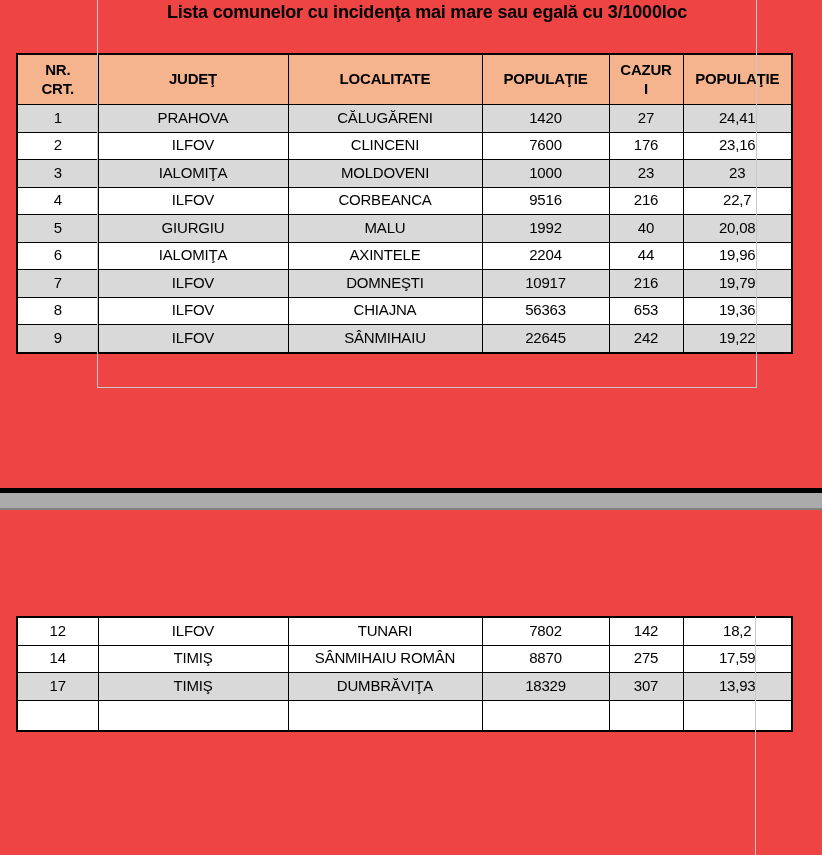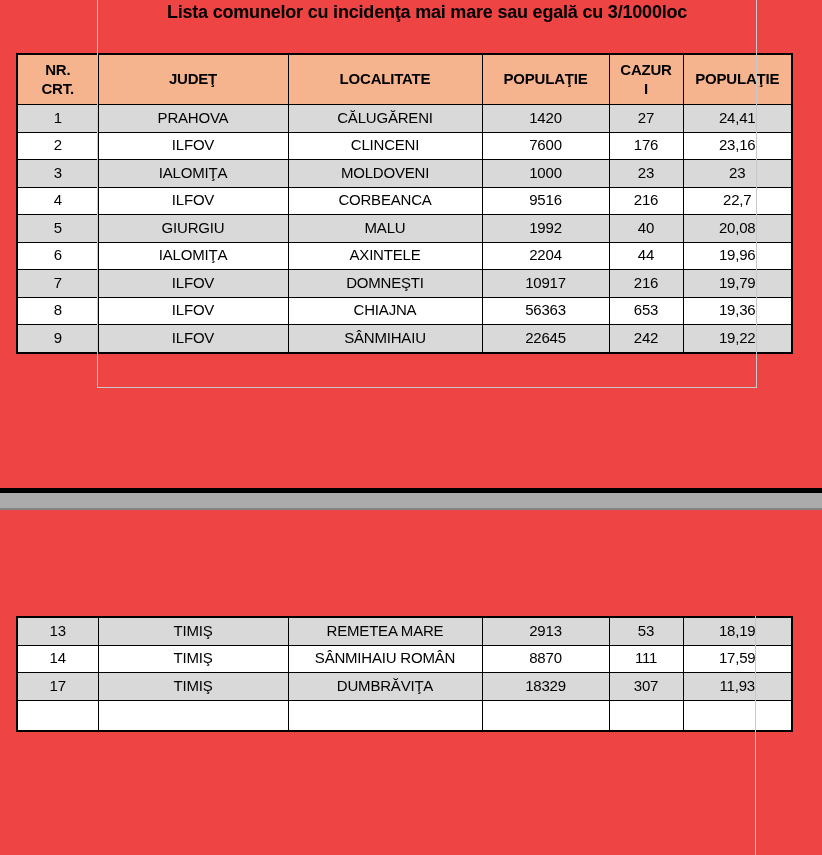--- a/index.html
+++ b/index.html
@@ -168,43 +168,43 @@
   <table class="data-table t2">
     <colgroup>
       <col style="width:81px">
         <col style="width:190px">
         <col style="width:194px">
       <col style="width:127px">
         <col style="width:74px">
         <col style="width:109px">
     </colgroup>
     <tbody id="t2-body">
-        <tr class="alt">
-          <td>13</td>
-          <td>TIMIŞ</td>
-          <td>REMETEA MARE</td>
-          <td>2913</td>
-          <td>53</td>
-          <td>18,19</td>
+        <tr>
+          <td>12</td>
+          <td>ILFOV</td>
+          <td>TUNARI</td>
+          <td>7802</td>
+          <td>142</td>
+          <td>18,2</td>
         </tr>
         <tr>
           <td>14</td>
           <td>TIMIŞ</td>
           <td>SÂNMIHAIU ROMÂN</td>
           <td>8870</td>
-          <td>111</td>
+          <td>275</td>
           <td>17,59</td>
         </tr>
         <tr class="alt">
           <td>17</td>
           <td>TIMIŞ</td>
           <td>DUMBRĂVIŢA</td>
           <td>18329</td>
           <td>307</td>
-          <td>11,93</td>
+          <td>13,93</td>
         </tr>
       </tbody>
     <tbody>
       <tr class="partial">
         <td></td>
           <td></td>
         <td></td>
           <td></td>
         <td></td>
           <td></td>

